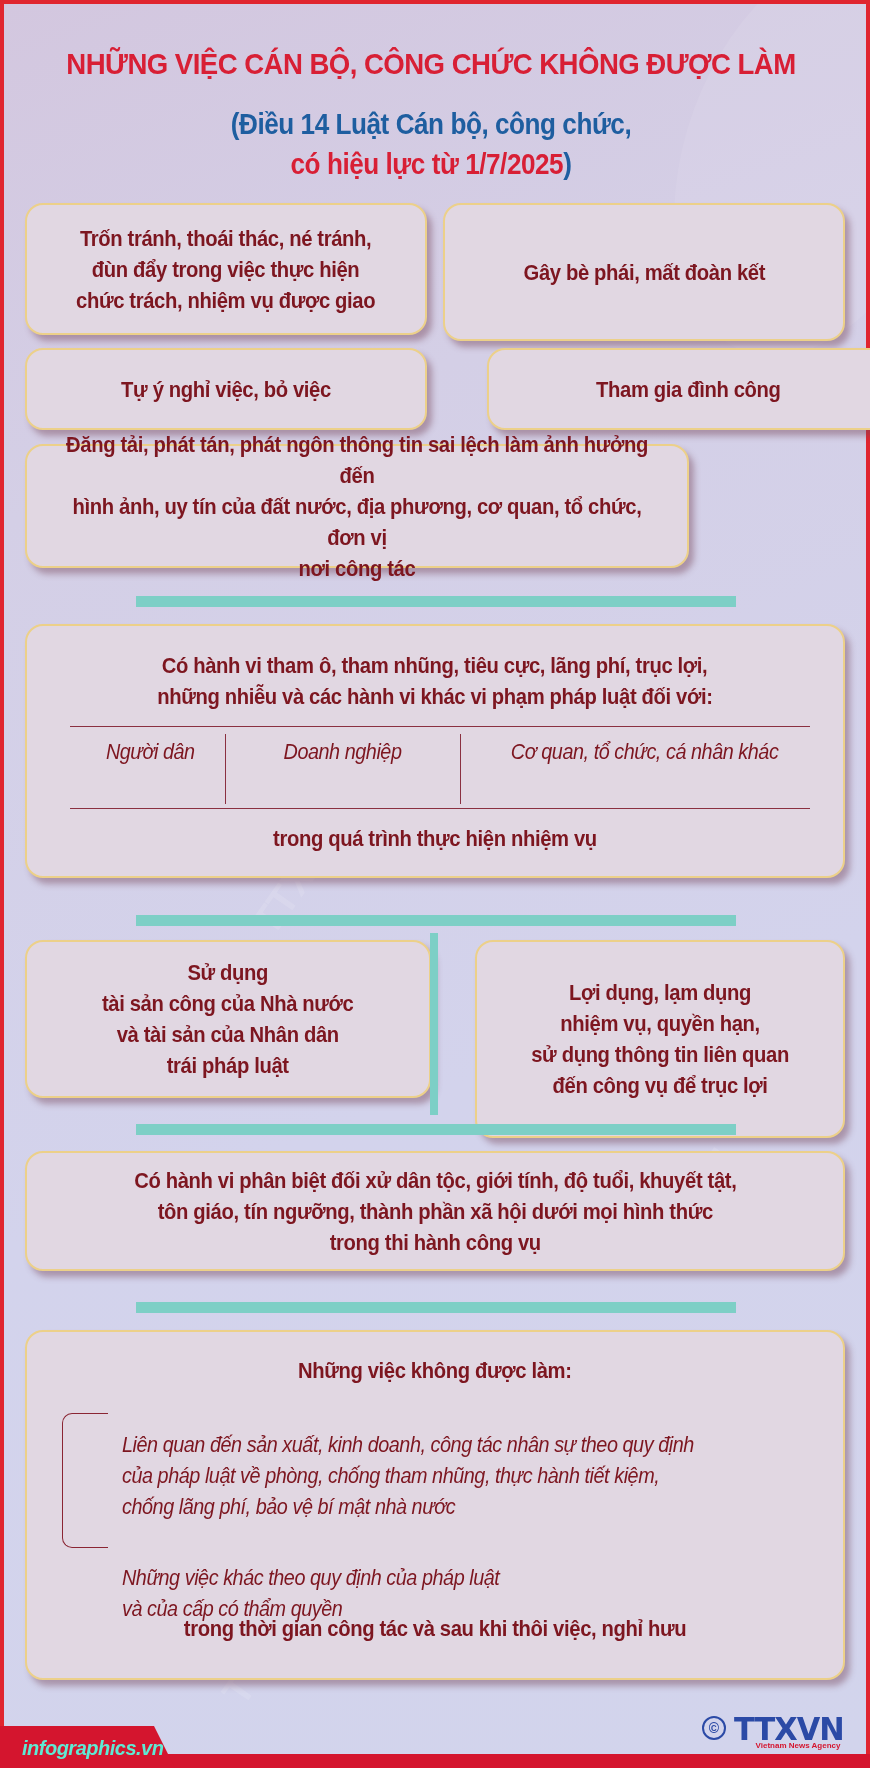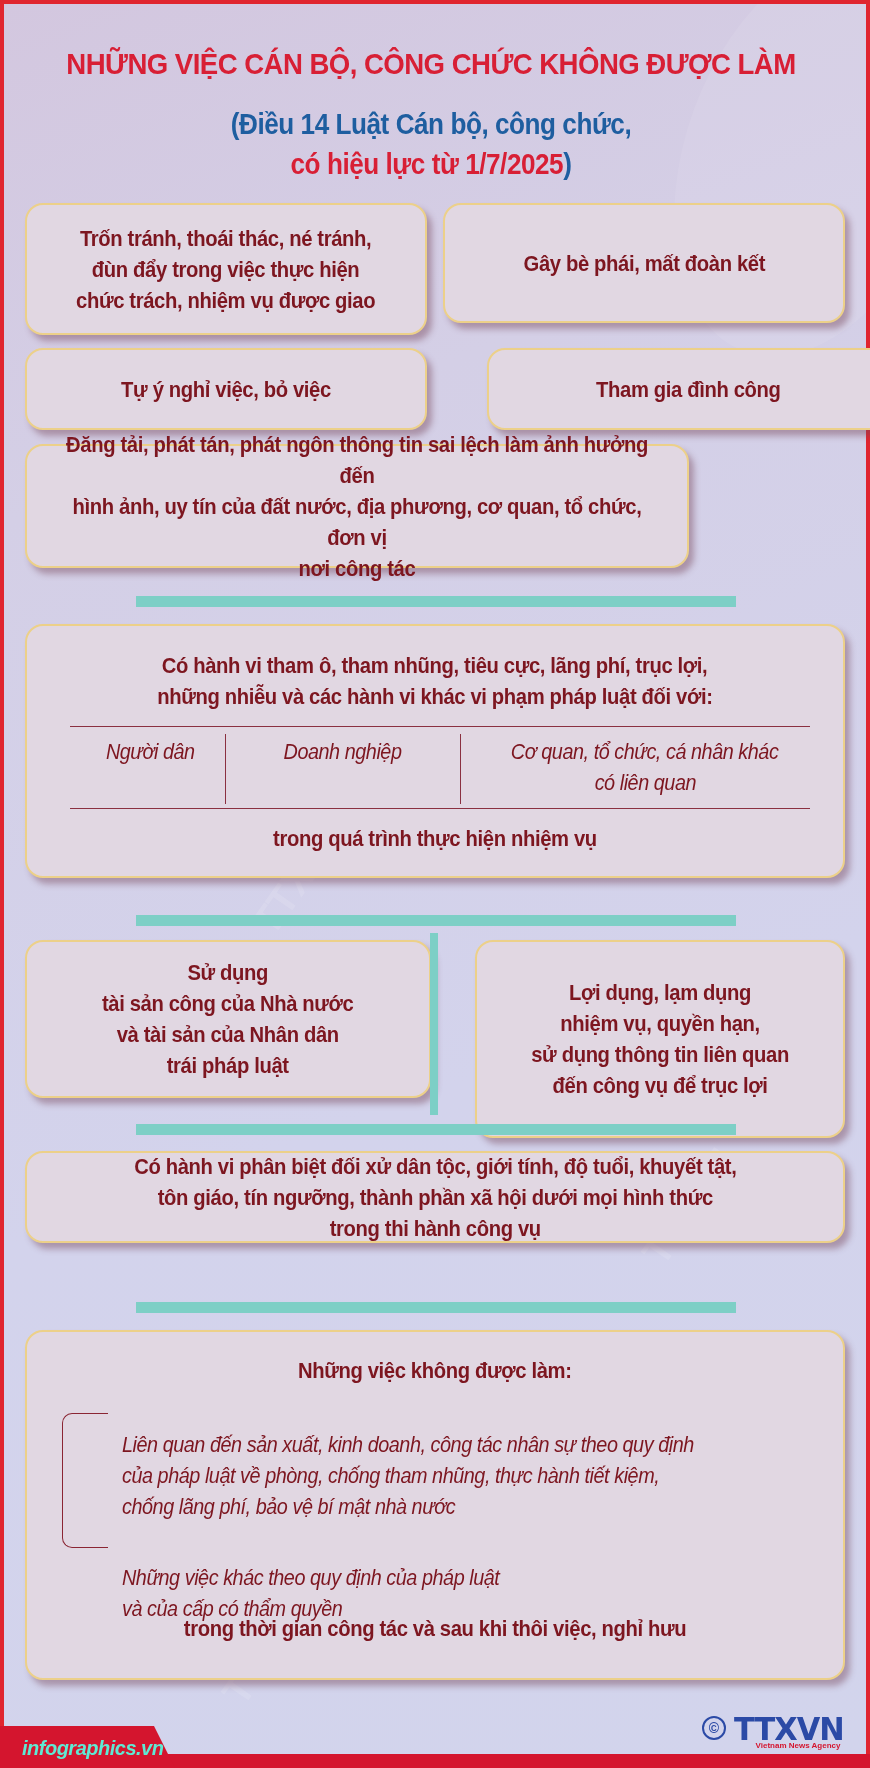--- a/index.html
+++ b/index.html
@@ -129,21 +129,21 @@
   <div>
     <span class="red">có hiệu lực từ 1/7/2025</span><span class="blue">)</span>
   </div>
 </div>
 
 <div class="card" style="left:25px;top:203px;width:402px;height:132px;">
   <span class="txt">Trốn tránh, thoái thác, né tránh,
 đùn đẩy trong việc thực hiện
 chức trách, nhiệm vụ được giao</span>
 </div>
-<div class="card" style="left:443px;top:203px;width:402px;height:120px;">
+<div class="card" style="left:443px;top:203px;width:402px;height:138px;">
   <span class="txt">Gây bè phái, mất đoàn kết</span>
 </div>
 
 <div class="card" style="left:25px;top:348px;width:402px;height:82px;">
   <span class="txt">Tự ý nghỉ việc, bỏ việc</span>
 </div>
 <div class="card" style="left:443px;top:348px;width:402px;height:82px;margin-left:44px;">
   <span class="txt">Tham gia đình công</span>
 </div>
 
@@ -164,21 +164,20 @@
 <div class="table-col-div" style="left:225px;"></div>
 <div class="table-col-div" style="left:460px;"></div>
 <div class="italic-cell" style="left:75px;width:150px;top:736px;">
   <span>Người dân</span>
 </div>
 <div class="italic-cell" style="left:226px;width:234px;top:736px;">
   <span>Doanh nghiệp</span>
 </div>
 <div class="italic-cell" style="left:475px;width:340px;top:736px;">
   <div><span>Cơ quan, tổ chức, cá nhân khác</span></div>
-  <div><span>có liên quan</span></div>
 </div>
 <div class="table-rule" style="top:808px;"></div>
 <div class="bold-line" style="top:823px;line-height:31px;">
   <span>trong quá trình thực hiện nhiệm vụ</span>
 </div>
 
 <div class="teal-h" style="top:915px;"></div>
 
 <div class="card" style="left:25px;top:940px;width:406px;height:158px;">
   <span class="txt">Sử dụng
@@ -189,21 +188,21 @@
 <div class="teal-v"></div>
 <div class="card" style="left:475px;top:940px;width:370px;height:198px;">
   <span class="txt">Lợi dụng, lạm dụng
 nhiệm vụ, quyền hạn,
 sử dụng thông tin liên quan
 đến công vụ để trục lợi</span>
 </div>
 
 <div class="teal-h" style="top:1124px;"></div>
 
-<div class="card" style="left:25px;top:1151px;width:820px;height:92px;">
+<div class="card" style="left:25px;top:1151px;width:820px;height:120px;">
   <span class="txt">Có hành vi phân biệt đối xử dân tộc, giới tính, độ tuổi, khuyết tật,
 tôn giáo, tín ngưỡng, thành phần xã hội dưới mọi hình thức
 trong thi hành công vụ</span>
 </div>
 
 <div class="teal-h" style="top:1302px;"></div>
 
 <div class="card" style="left:25px;top:1330px;width:820px;height:350px;display:block;"></div>
 <div class="bold-line" style="top:1355px;line-height:31px;">
   <span>Những việc không được làm:</span>

